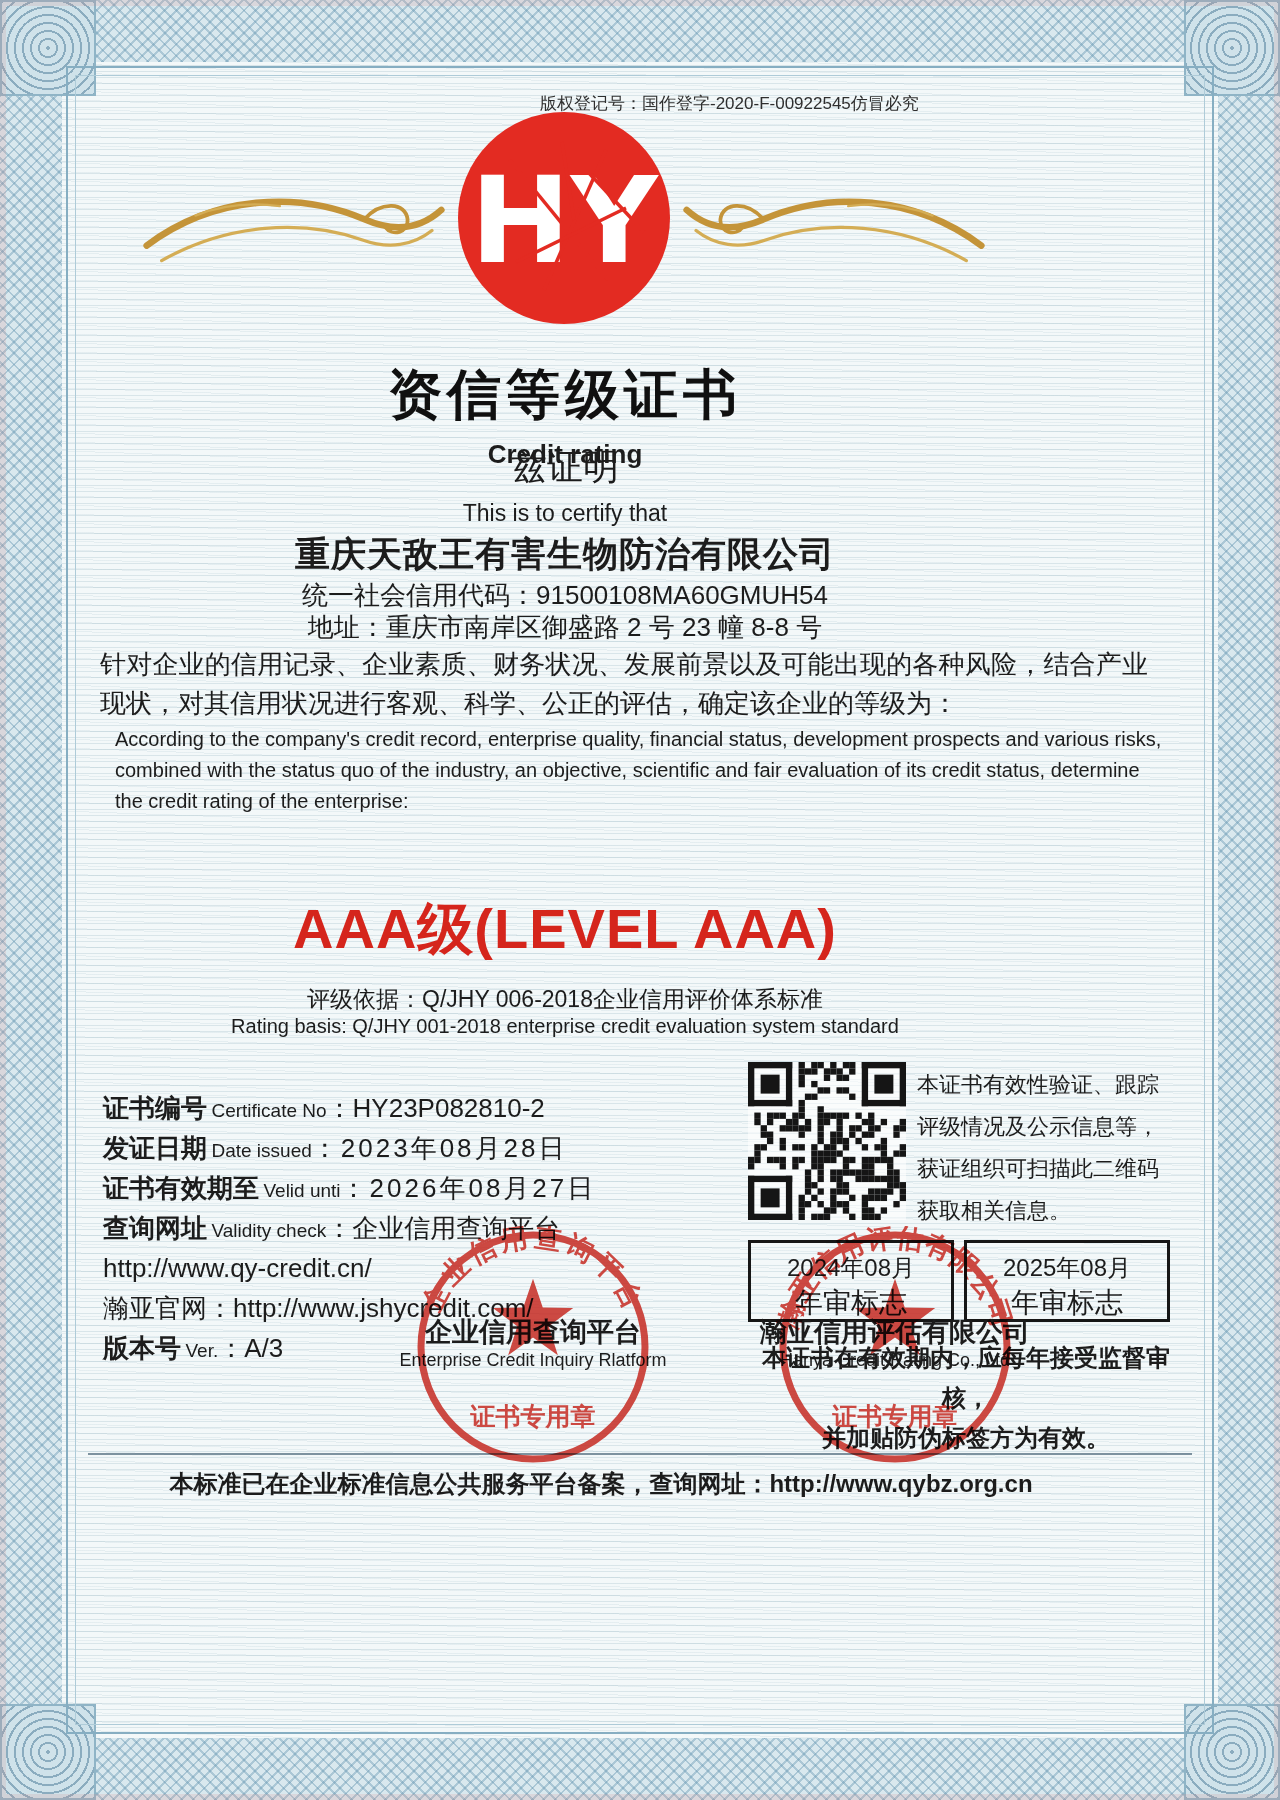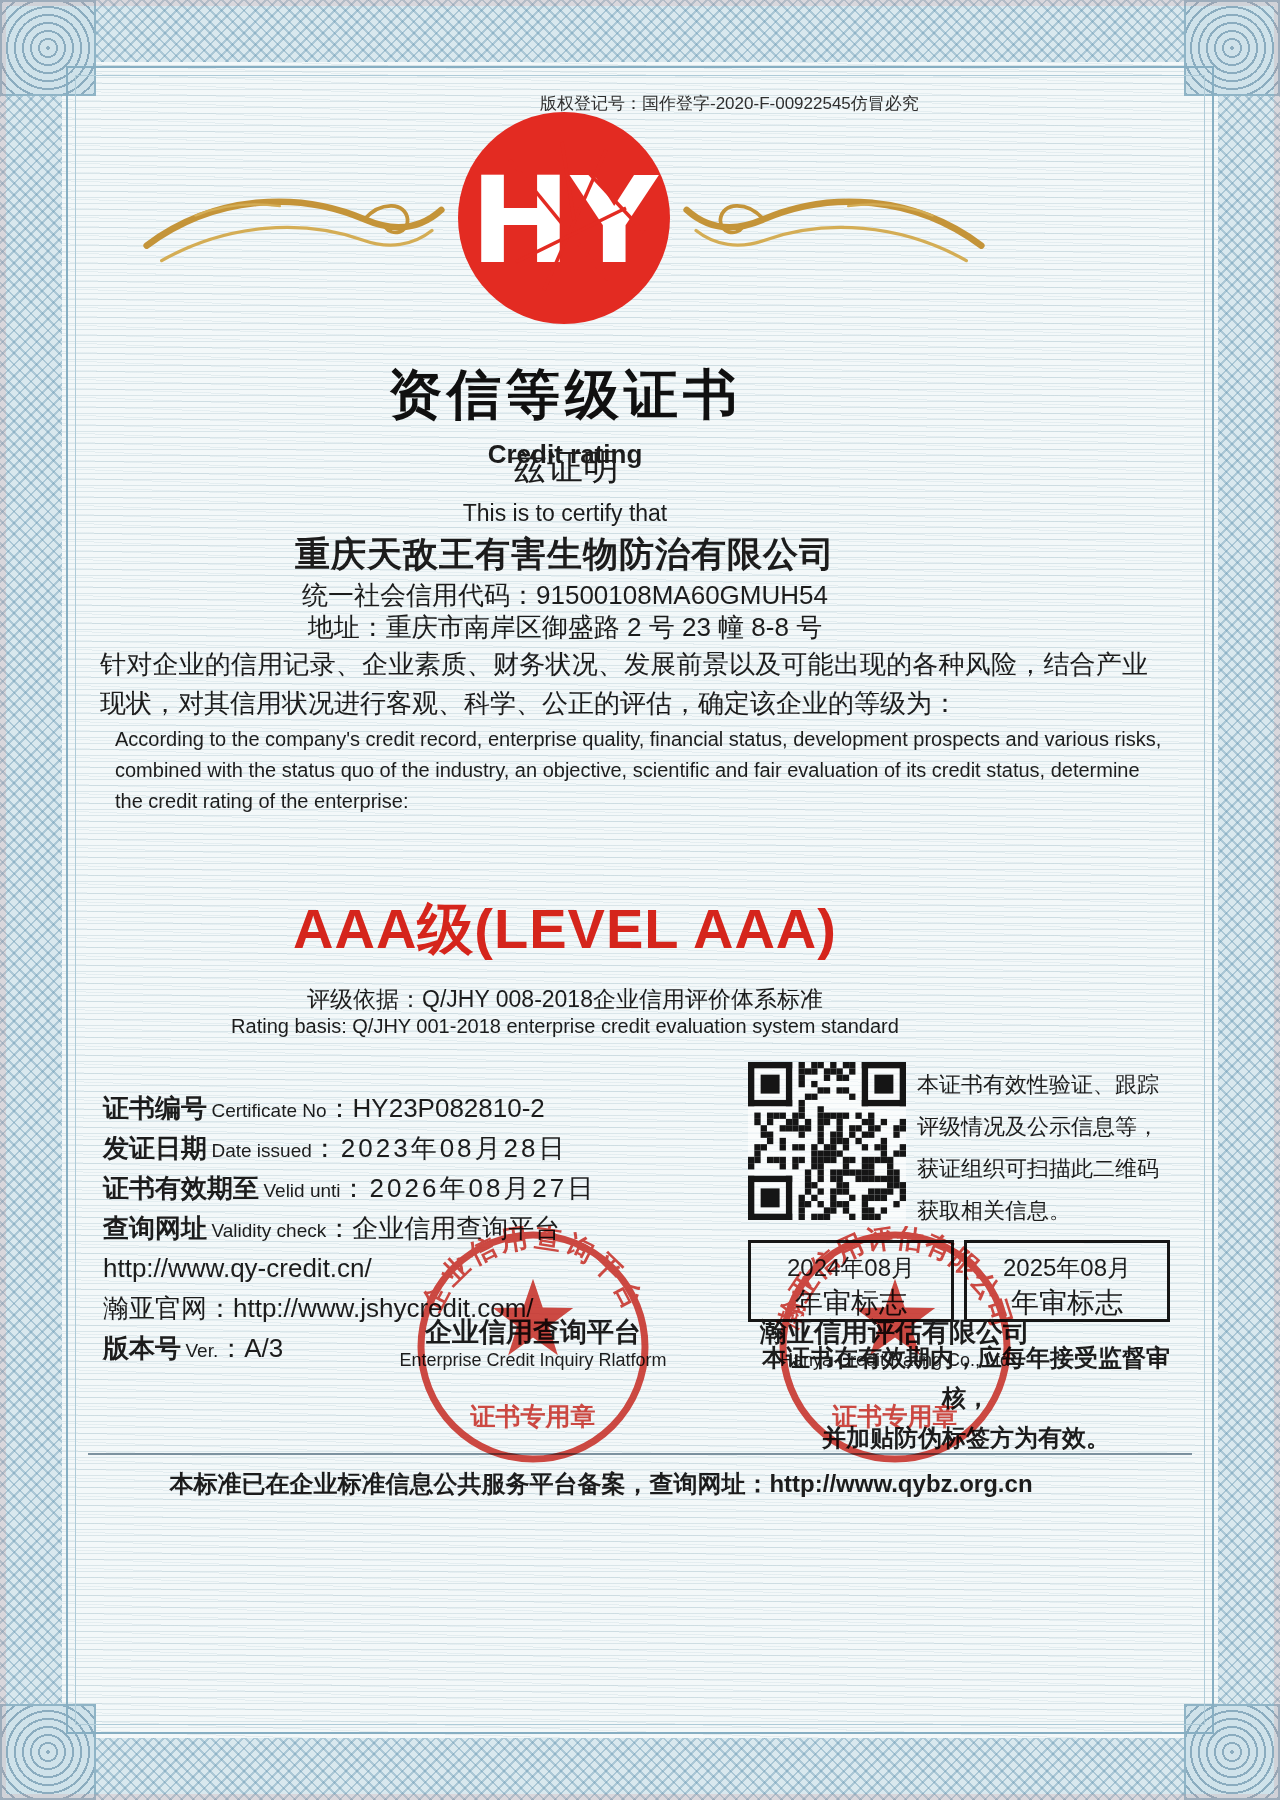--- a/index.html
+++ b/index.html
@@ -131,21 +131,21 @@
     <div class="c-center certify-zh">兹证明</div>
     <div class="c-center certify-en">This is to certify that</div>
     <div class="c-center company">重庆天敌王有害生物防治有限公司</div>
     <div class="c-center codeline">统一社会信用代码：91500108MA60GMUH54</div>
     <div class="c-center addrline">地址：重庆市南岸区御盛路 2 号 23 幢 8-8 号</div>
 
     <div class="intro-zh">针对企业的信用记录、企业素质、财务状况、发展前景以及可能出现的各种风险，结合产业现状，对其信用状况进行客观、科学、公正的评估，确定该企业的等级为：</div>
     <div class="intro-en">According to the company's credit record, enterprise quality, financial status, development prospects and various risks, combined with the status quo of the industry, an objective, scientific and fair evaluation of its credit status, determine the credit rating of the enterprise:</div>
 
     <div class="c-center rating">AAA级(LEVEL AAA)</div>
-    <div class="c-center basis-zh">评级依据：Q/JHY 008-2018企业信用评价体系标准</div>
+    <div class="c-center basis-zh">评级依据：Q/JHY 006-2018企业信用评价体系标准</div>
     <div class="c-center basis-en">Rating basis: Q/JHY 001-2018 enterprise credit evaluation system standard</div>
 
     <div class="details">
       <div>
         <span class="d-zh">证书编号</span>
         <span class="d-en">Certificate No</span><span class="d-val">：HY23P082810-2</span>
       </div>
       <div>
         <span class="d-zh">发证日期</span>
         <span class="d-en">Date issued</span><span class="d-val sp">：2023年08月28日</span>

